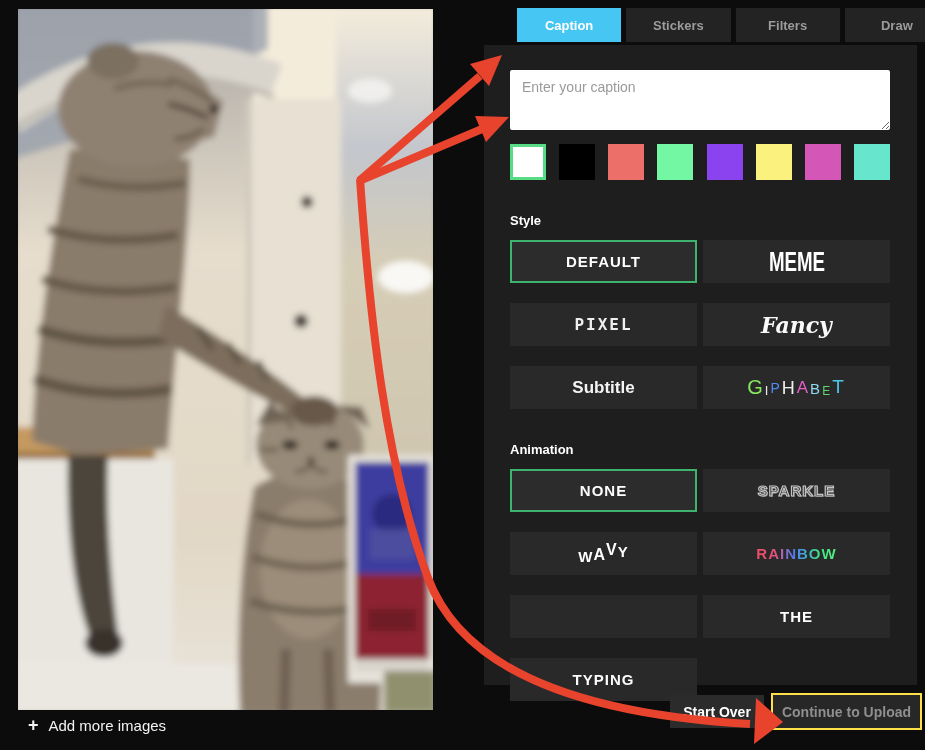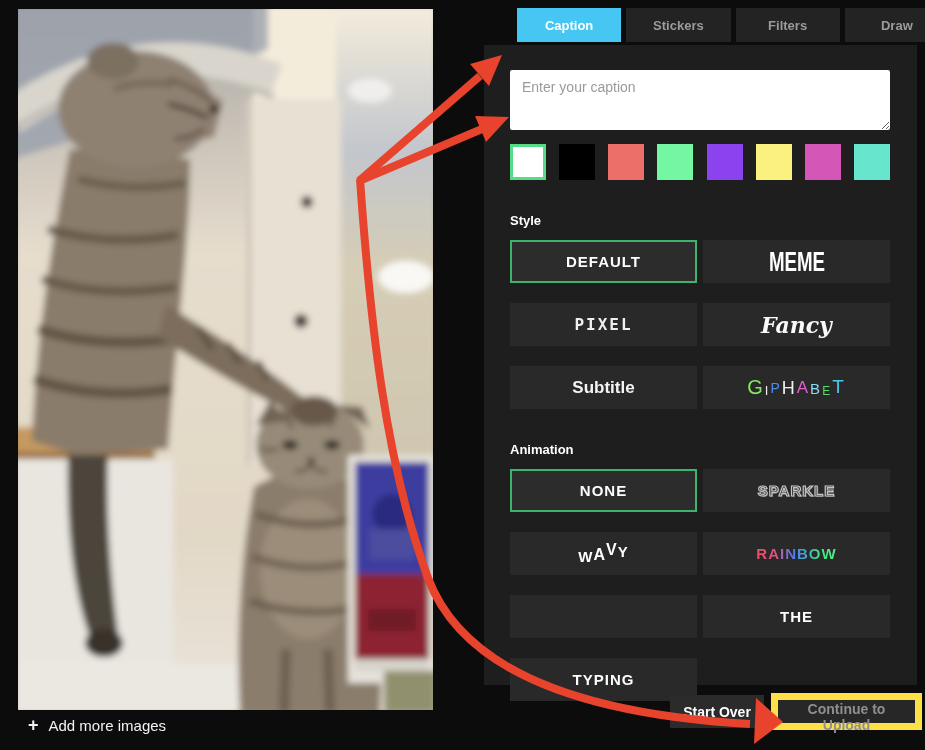--- a/index.html
+++ b/index.html
@@ -52,21 +52,21 @@
   .t-rainbow{font-size:15px;font-weight:800;letter-spacing:1px;
              background:linear-gradient(90deg,#ee4e63 0%,#e8507a 22%,#5577ee 45%,#3fa8d8 60%,#3ee87e 80%,#55f088 100%);
              -webkit-background-clip:text;background-clip:text;color:transparent;}
   .t-glitch{font-size:15px;font-weight:800;letter-spacing:1px;color:#f2f2f2;
             text-shadow:-2px 0 0 #e44fd4,2px 0 0 #43e8d8;}
 
   
   .start-over{position:absolute;left:670px;top:695px;width:94px;height:33px;background:#2b2b2b;border:none;
               color:#fff;font-size:14px;font-weight:bold;font-family:inherit;cursor:pointer;}
   .continue{position:absolute;left:771px;top:693px;width:151px;height:37px;background:#272727;
-            border:7px solid #fde047;color:#8f8f8f;font-size:14px;font-weight:bold;font-family:inherit;cursor:pointer;}
+            border:2px solid #fde047;color:#8f8f8f;font-size:14px;font-weight:bold;font-family:inherit;cursor:pointer;}
 
   
   .arrows{position:absolute;left:0;top:0;width:925px;height:750px;pointer-events:none;z-index:10;}
 </style>
 </head>
 <body>
 
 <div class="stage">
 
   <div class="gif-preview">

